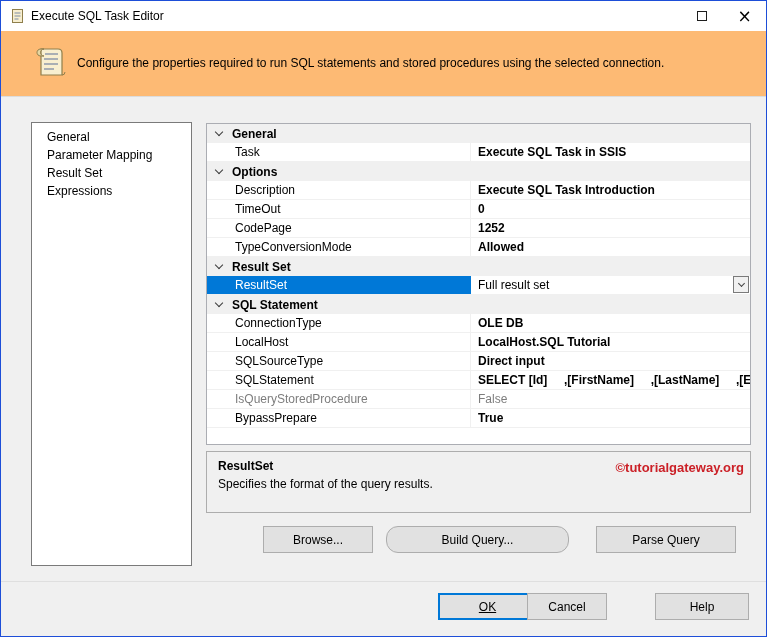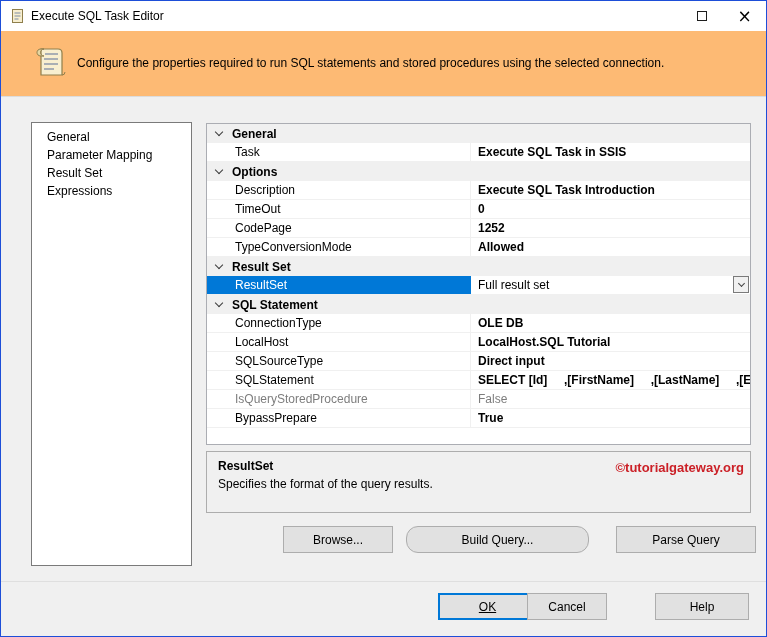--- a/index.html
+++ b/index.html
@@ -87,21 +87,21 @@
   .watermark {
     position:absolute; right:6px; top:8px; font-weight:bold; font-size:13px;
     color:var(--watermark-color);
   }
 
   
   .dlg-btn {
     position:absolute; height:27px; background:#e1e1e1; border:1px solid #adadad;
     font-family:inherit; font-size:12px; color:#000; cursor:pointer;
   }
-  .grid-action-btn { top:525px;margin-left:20px; }
+  .grid-action-btn { top:525px; }
   .footer-btn { top:592px; }
   .default-btn { border:2px solid var(--selection-color);text-decoration:underline; }
 
   .footer-divider {
     position:absolute; left:0; top:580px; width:100%; height:0;
     border-top:1px solid #dfdfdf;
   }
 </style>
 </head>
 <body>

